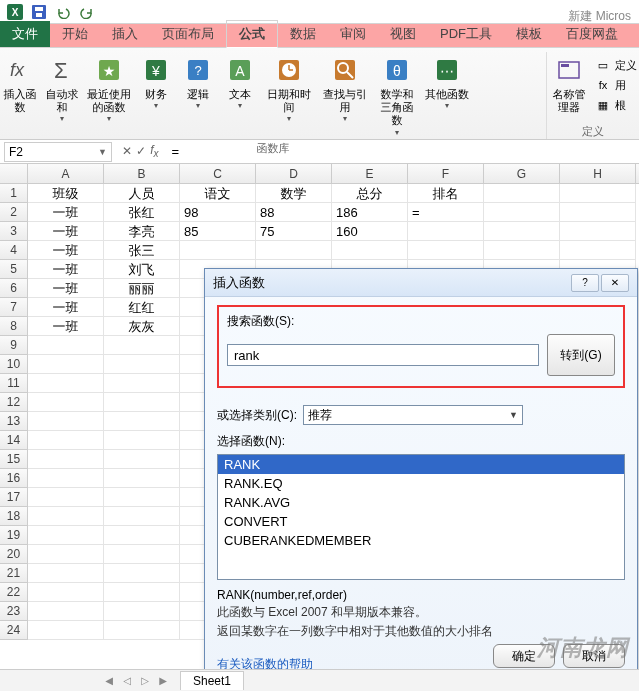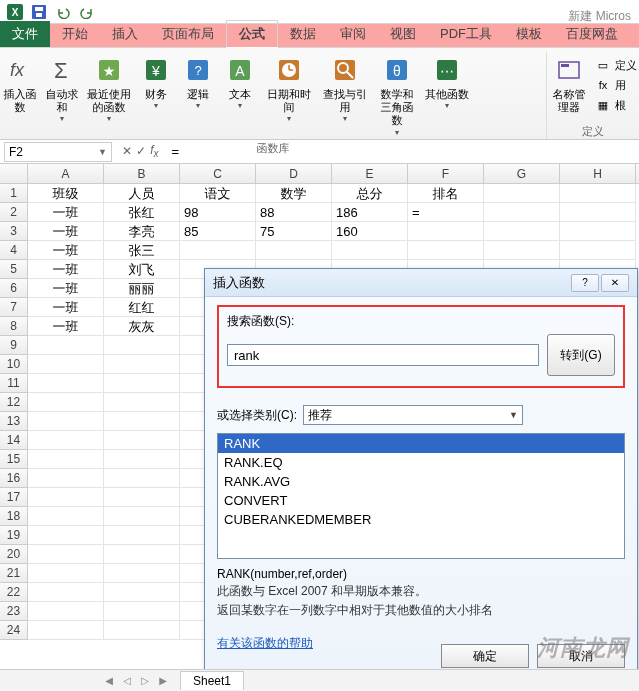--- a/index.html
+++ b/index.html
@@ -55,21 +55,21 @@
   .cat-row { display: flex; align-items: center; gap: 6px; margin-bottom: 8px; }
   .cat-select { flex: 1; height: 20px; border: 1px solid #7a90a8; background: #fff; padding: 0 4px; display: flex; align-items: center; position:relative; max-width:220px;}
   .cat-select::after{content:"▼"; position:absolute; right:4px; font-size:9px; color:#444;}
   .func-list { width: 100%; height: 126px; border: 1px solid #7a90a8; background: #fff; overflow: hidden; margin-top: 4px; }
   .func-item { padding: 2px 6px; font-size: 13px; }
   .func-item.sel { background: #3068c8; color: #fff; }
   .sig { margin-top: 8px; font-size: 12px; }
   .desc { font-size: 12px; color: #333; line-height: 1.4; margin-top: 2px; }
   .help-link { color: #1a5bbf; text-decoration: underline; margin-top: 16px; display: inline-block; cursor:pointer;}
   .dlg-btns { position: absolute; right: 12px; bottom: 10px; display: flex; gap: 8px; }
-  .dlg-btn { width: 88px; height: 24px; background: linear-gradient(#fdfdfd,#e6e6e6); border: 1px solid #888; border-radius: 0; font-size: 12px; }
+  .dlg-btn { width: 62px; height: 24px; background: linear-gradient(#fdfdfd,#e6e6e6); border: 1px solid #888; border-radius: 6px; font-size: 12px; }
   
   .sheet-tabs { position: absolute; bottom: 0; left: 0; right: 0; height: 22px; background: #f3f3f3; border-top: 1px solid #ccc; display: flex; align-items: center; padding-left: 100px; }
   .nav-btn { width:18px; text-align:center; color:#888; font-size:10px;}
   .sheet-tab { padding: 2px 12px; background: #fff; border: 1px solid #ccc; border-bottom: none; font-size: 12px; margin-left:8px;}
   
   .watermark { position: absolute; right: 10px; bottom: 28px; font-size: 22px; color: rgba(120,120,120,0.55); font-weight: bold; font-style: italic; pointer-events: none; letter-spacing:1px;}
   
   svg { display:block; }
 </style>
 </head>
@@ -560,20 +560,21 @@
           <input class="search-input" value="rank" style="">
           <button class="go-btn">转到(G)</button>
         </div>
       </div>
       <div class="cat-row">
         <span>或选择类别(C):</span>
         <div class="cat-select">
             <span>推荐</span>
           </div>
       </div>
+      <span class="lbl">选择函数(N):</span>
       <div class="func-list">
         <div class="func-item sel">RANK</div>
         <div class="func-item">RANK.EQ</div>
         <div class="func-item">RANK.AVG</div>
         <div class="func-item">CONVERT</div>
         <div class="func-item">CUBERANKEDMEMBER</div>
       </div>
       <div class="sig">RANK(number,ref,order)</div>
       <div class="desc">此函数与 Excel 2007 和早期版本兼容。</div>
       <div class="desc">返回某数字在一列数字中相对于其他数值的大小排名</div>

